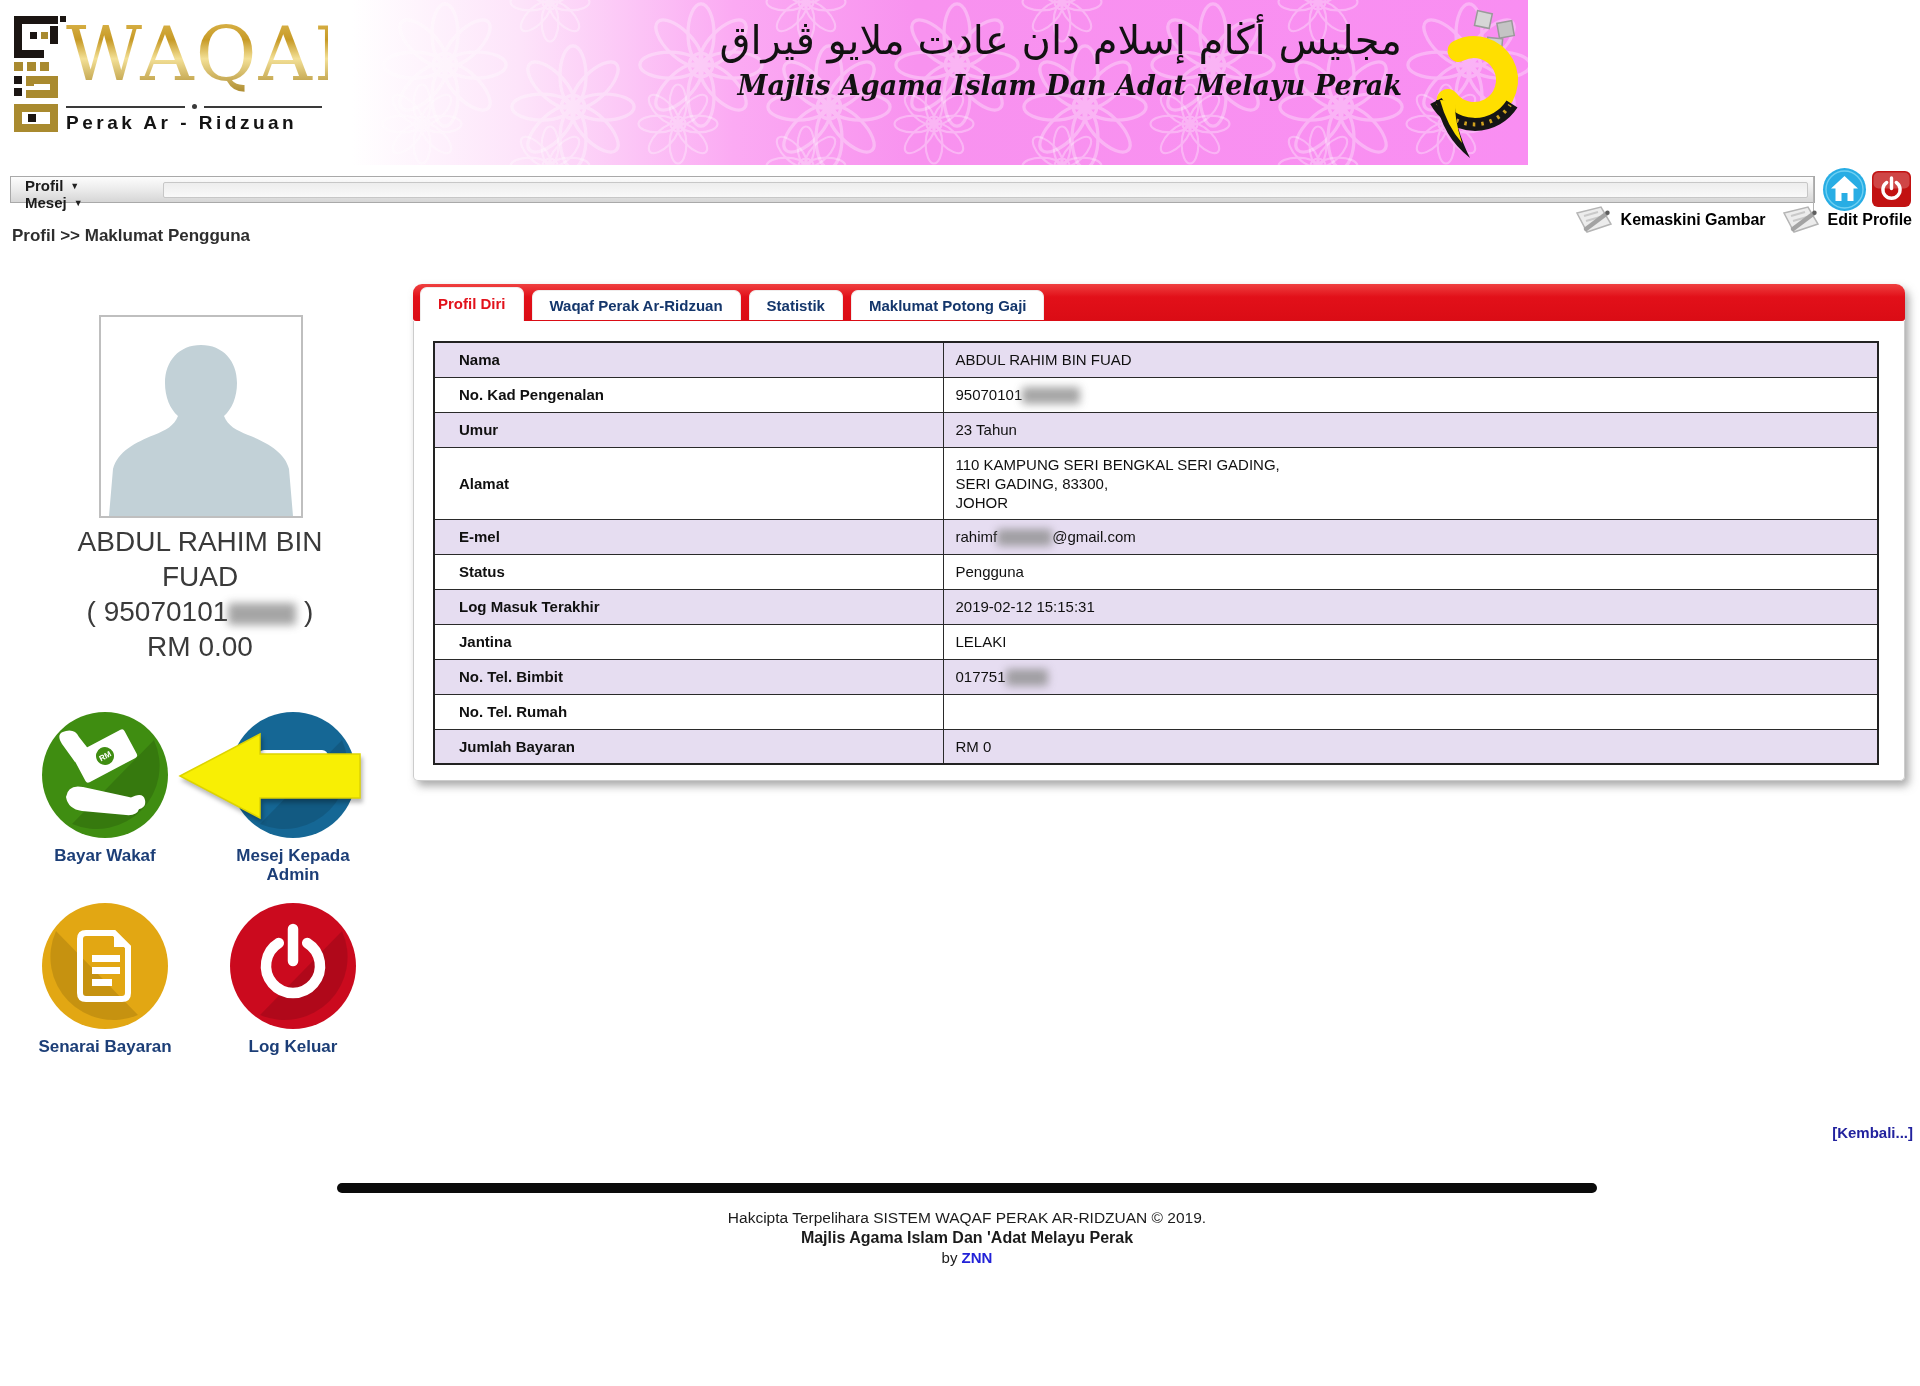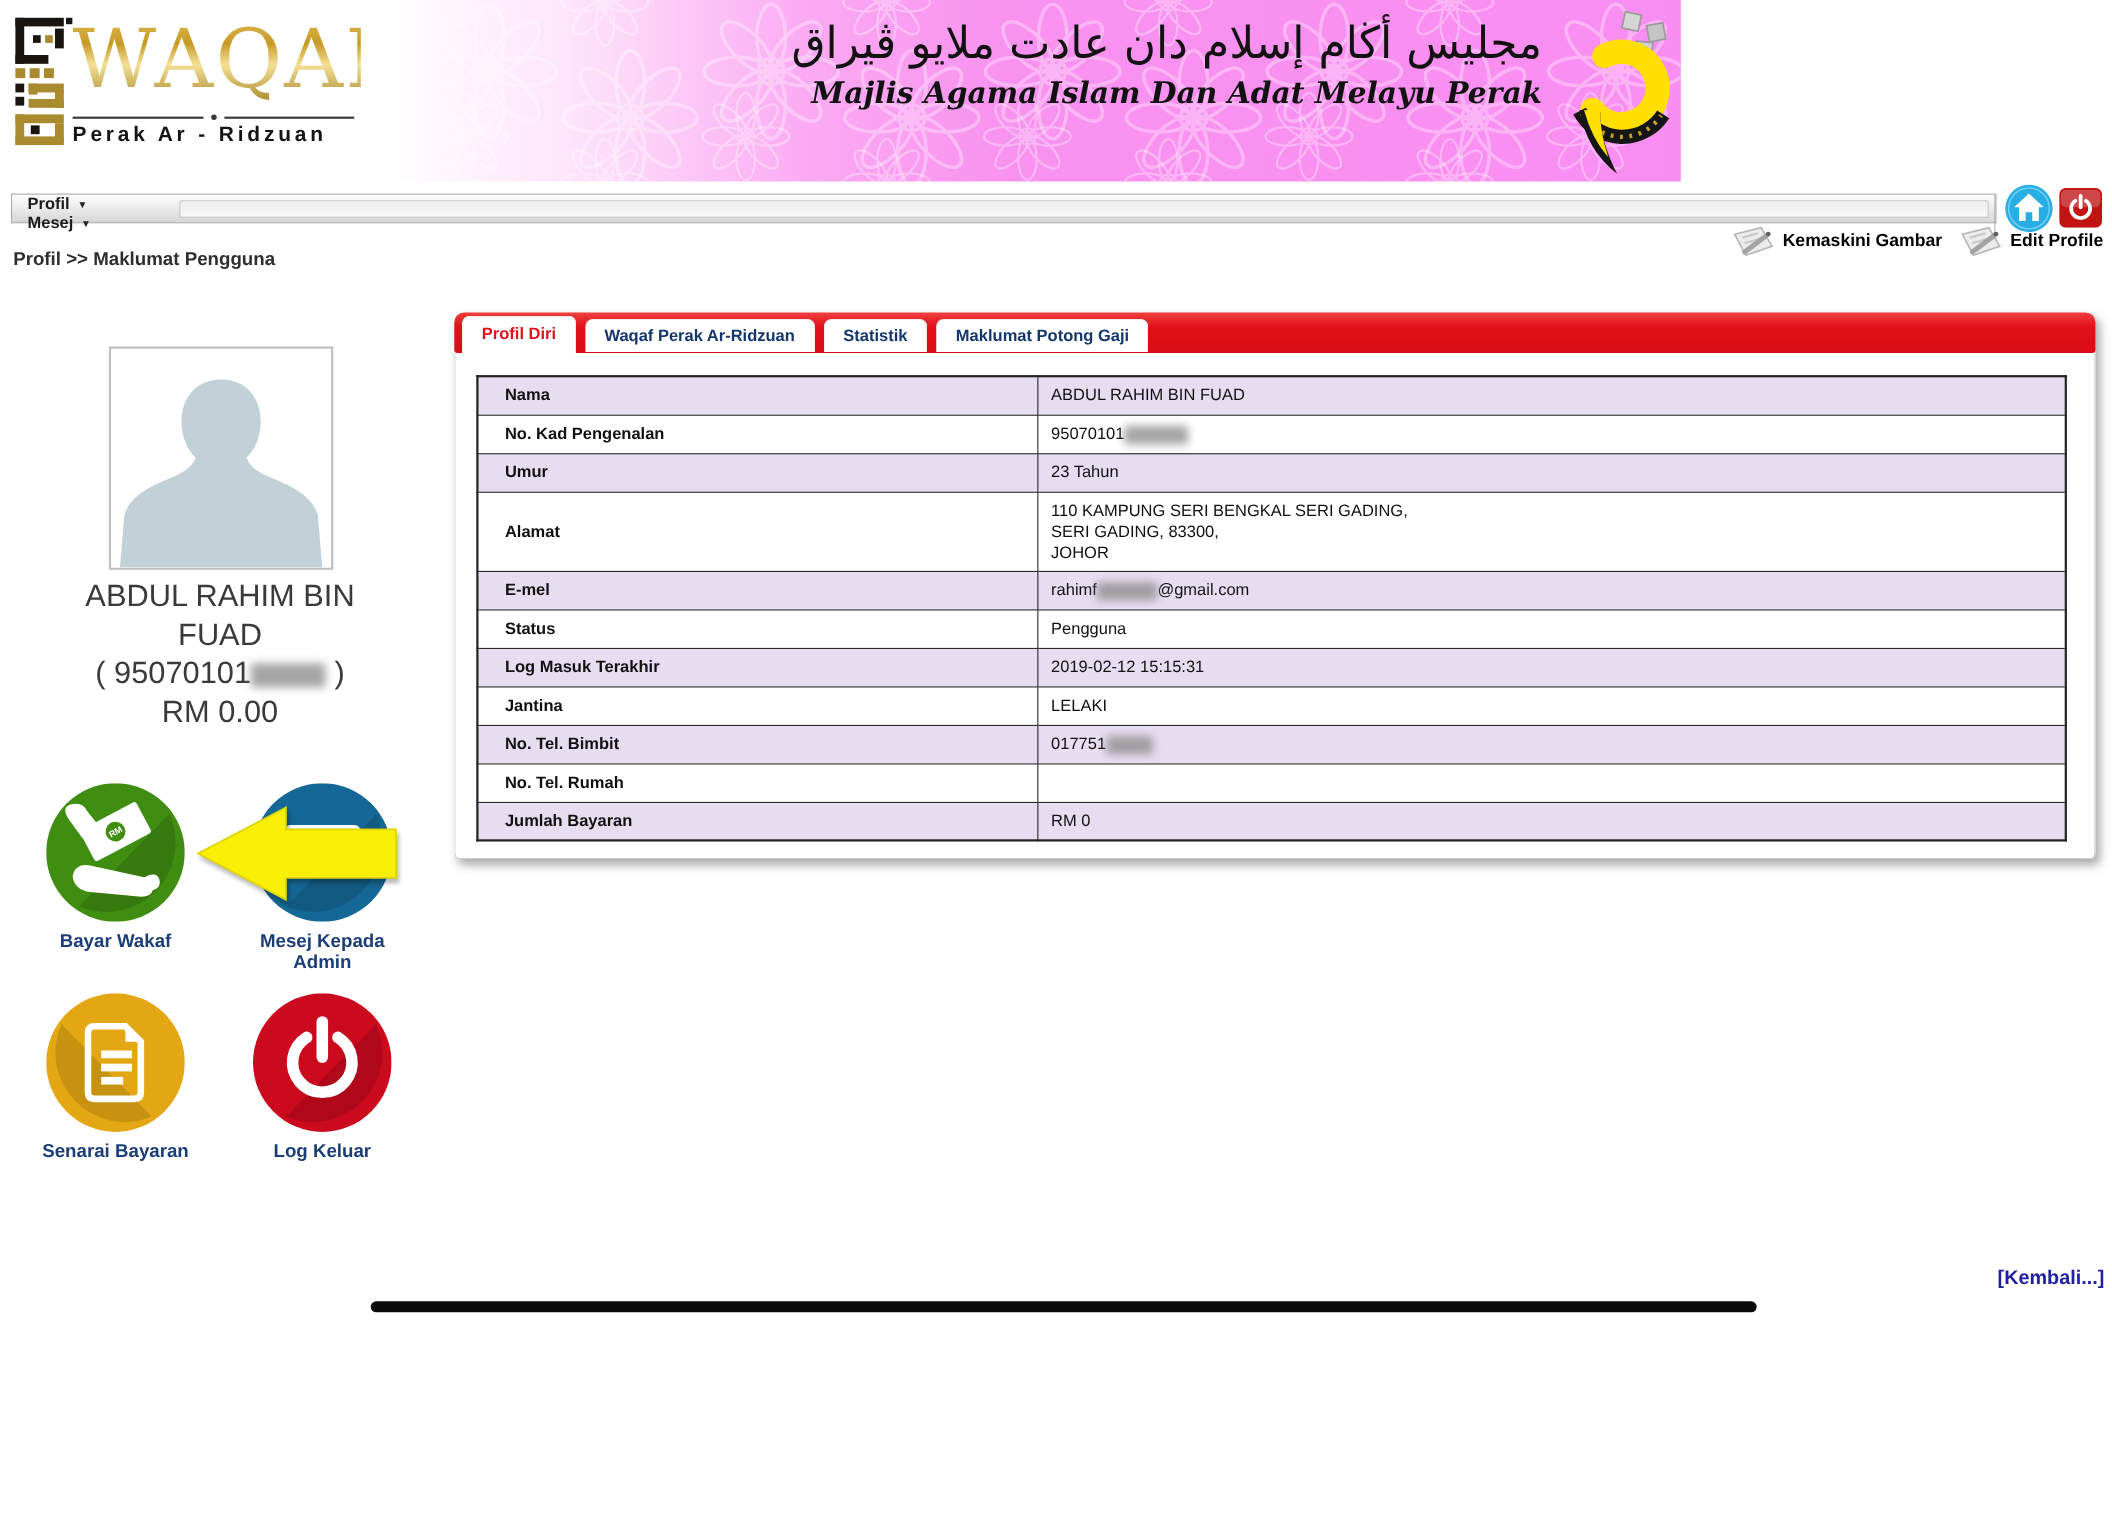--- a/index.html
+++ b/index.html
@@ -70,21 +70,21 @@
     border-radius:0 0 5px 5px; }
 
   table.ptable { position:absolute; left:19px; top:20px; width:1446px; border-collapse:collapse;
     border:2px solid #222; font-size:15px; color:#101010; }
   .ptable td { border:1px solid #2a2a2a; vertical-align:middle; }
   .ptable td.lbl { width:509px; font-weight:bold; padding:7px 10px 7px 24px; }
   .ptable td.val { padding:7px 10px 7px 12px; line-height:19px; }
   .ptable tr { height:35px; }
   .ptable tr.lav td { background:#e6ddf1; }
 
-  .kembali { position:absolute; right:7px; top:1124px; font-size:18px; font-weight:bold; color:#22229e; cursor:pointer;margin-top:27px; }
+  .kembali { position:absolute; right:7px; top:1124px; font-size:15px; font-weight:bold; color:#22229e; cursor:pointer; }
 
   
   .fdivider { position:absolute; left:337px; top:1183px; width:1260px; height:10px; background:#0a0a0a; border-radius:6px; }
   .footer { position:absolute; left:337px; top:1208px; width:1260px; text-align:center; color:#1b1b1b; }
   .footer .f1 { font-size:15.5px; line-height:20px; }
   .footer .f2 { font-size:16px; font-weight:bold; line-height:20px; }
   .footer .f3 { font-size:15px; line-height:20px; }
   .footer .znn { color:#2222d8; font-weight:bold; cursor:pointer; }
 </style>
 </head>
@@ -753,14 +753,19 @@
               <td class="val">RM 0</td>
             </tr>
           </tbody>
       </table>
     </div>
   </div>
 
   <div class="kembali">[Kembali...]</div>
 
   <div class="fdivider"></div>
+  <div class="footer">
+    <div class="f1">Hakcipta Terpelihara SISTEM WAQAF PERAK AR-RIDZUAN © 2019.</div>
+    <div class="f2">Majlis Agama Islam Dan 'Adat Melayu Perak</div>
+    <div class="f3"><span>by </span><span class="znn">ZNN</span></div>
+  </div>
 
 </div>
 
 </body></html>

